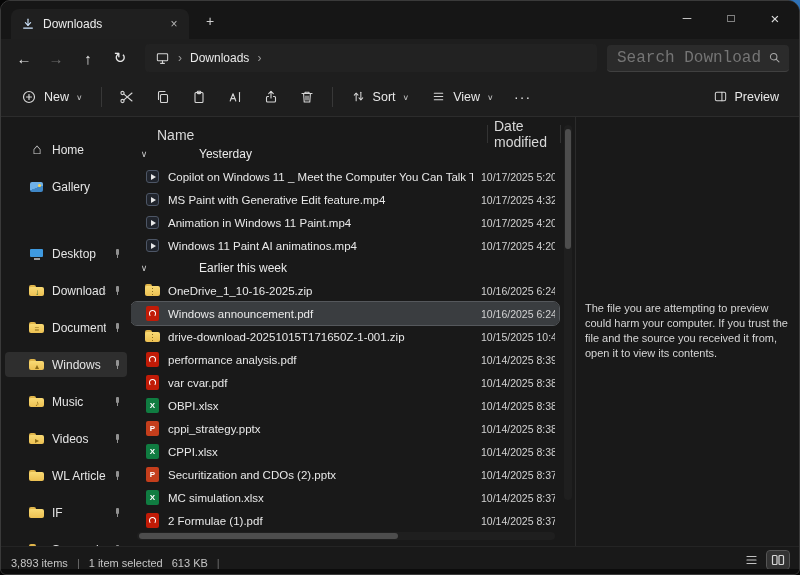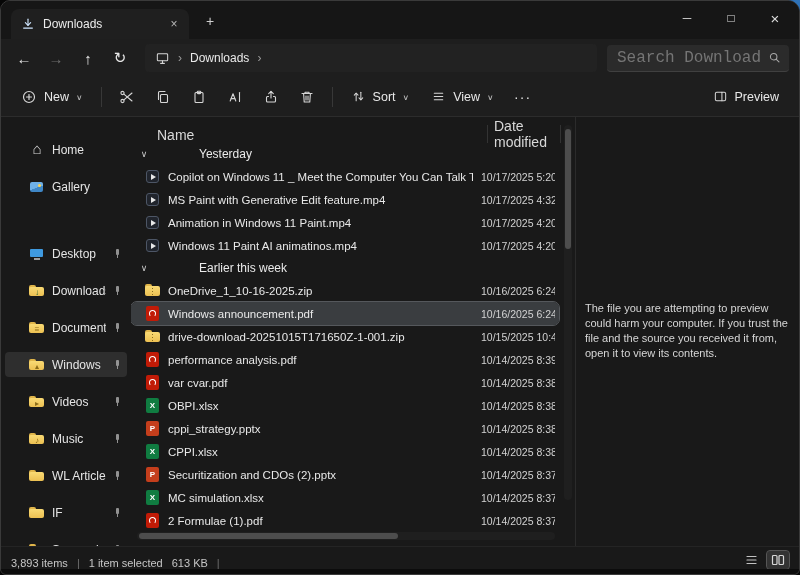--- a/index.html
+++ b/index.html
@@ -314,32 +314,32 @@
       <div class="side-item selected">
         <span class="tspace"></span>
           <span class="sicon" data-icon="folder-pictures">
             <i class="ovl"></i>
           </span>
         <span class="slabel">Windows</span>
         <span class="pin"></span>
       </div>
       <div class="side-item">
         <span class="tspace"></span>
+          <span class="sicon" data-icon="folder-music">
+            <i class="ovl"></i>
+          </span>
+        <span class="slabel">Music</span>
+        <span class="pin"></span>
+      </div>
+      <div class="side-item">
+        <span class="tspace"></span>
           <span class="sicon" data-icon="folder-videos">
             <i class="ovl"></i>
           </span>
         <span class="slabel">Videos</span>
-        <span class="pin"></span>
-      </div>
-      <div class="side-item">
-        <span class="tspace"></span>
-          <span class="sicon" data-icon="folder-music">
-            <i class="ovl"></i>
-          </span>
-        <span class="slabel">Music</span>
         <span class="pin"></span>
       </div>
       <div class="side-item">
         <span class="tspace"></span>
           <span class="sicon" data-icon="folder">
             <i class="ovl"></i>
           </span>
         <span class="slabel">WL Articles</span>
         <span class="pin"></span>
       </div>

